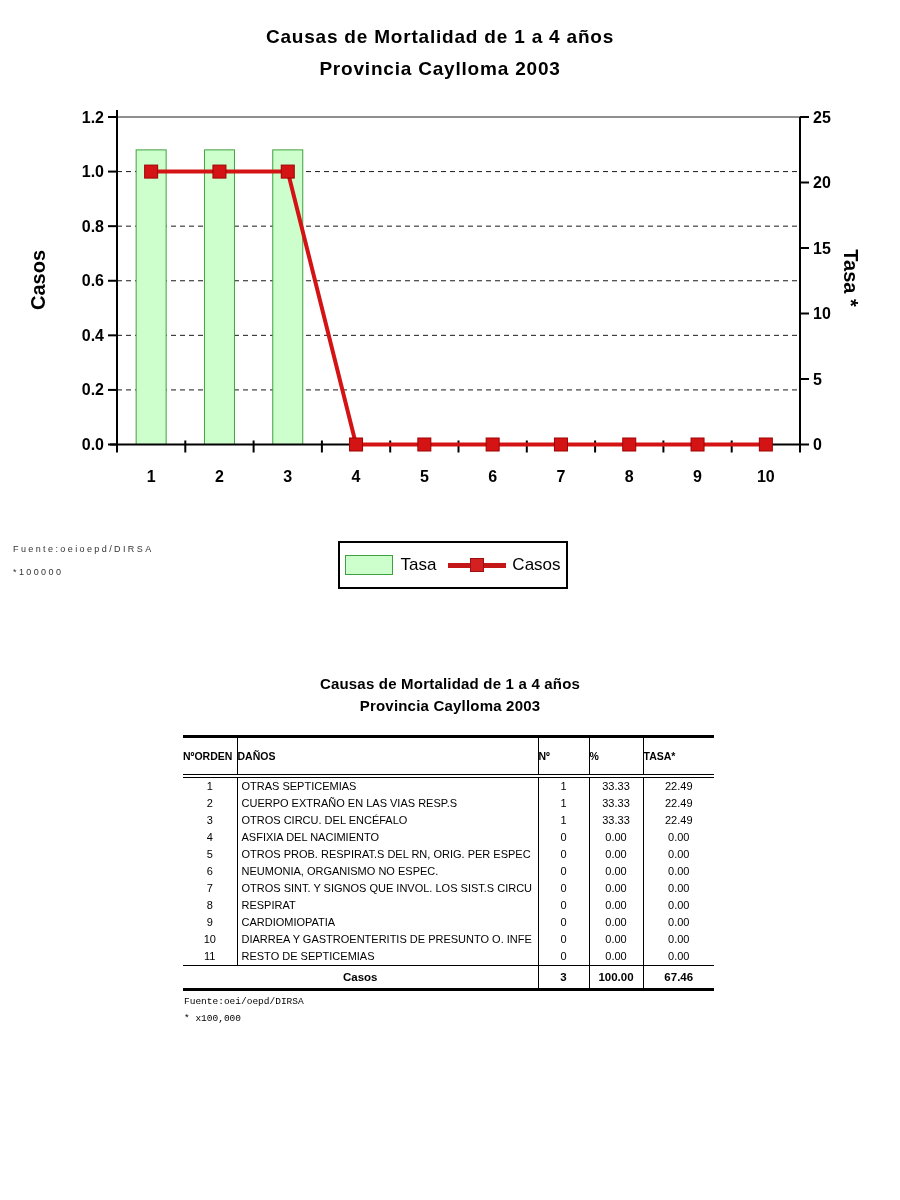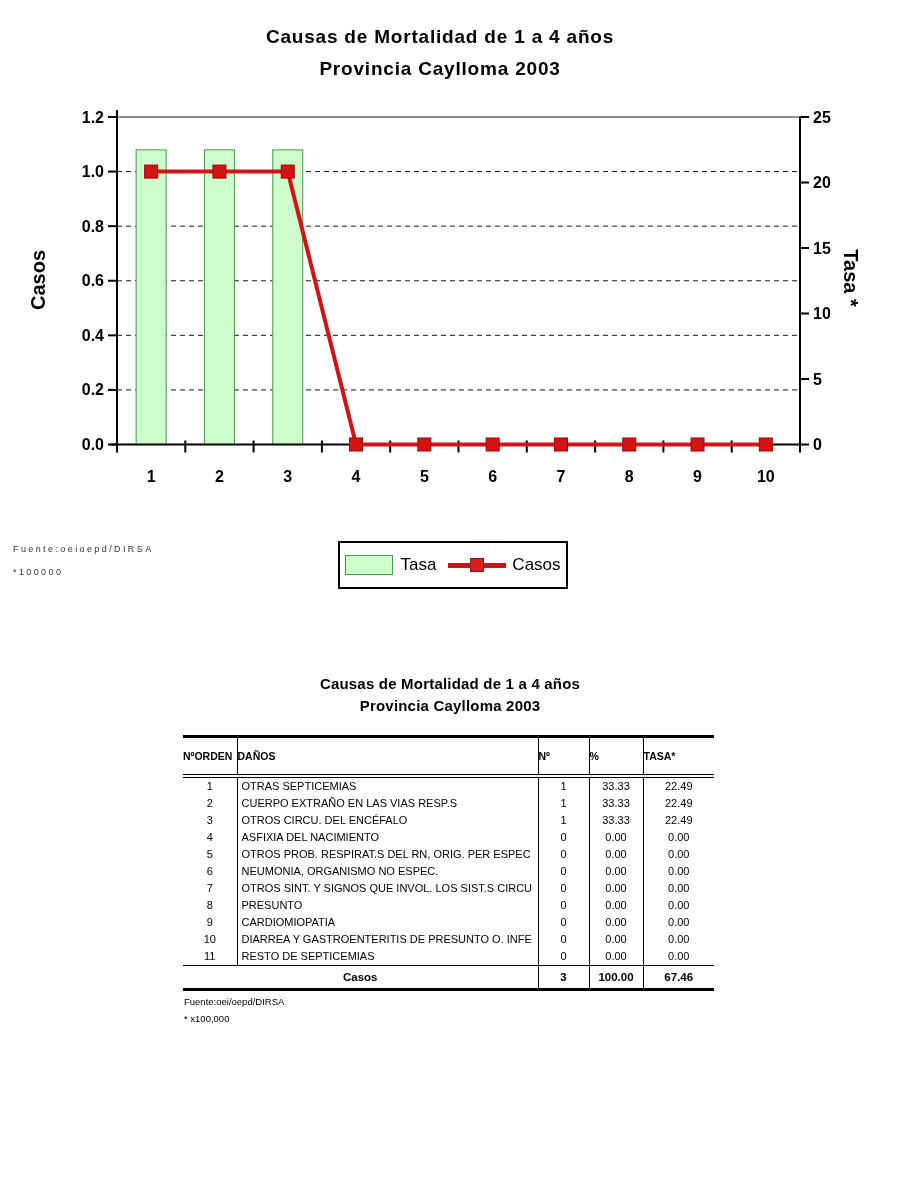--- a/index.html
+++ b/index.html
@@ -33,21 +33,21 @@
   #mortality-table{position:absolute;left:183px;top:735px;width:531px;table-layout:fixed;
     border-collapse:collapse;border-top:3px solid #000;border-bottom:3px solid #000;}
   #mortality-table th{height:36px;border-bottom:4px double #000;font-size:10.5px;font-weight:bold;
     text-align:left;padding:0;vertical-align:middle;}
   #mortality-table tbody td{height:17px;line-height:17px;font-size:11px;padding:0;overflow:hidden;}
   #mortality-table .br{border-right:1px solid #000;}
   #mortality-table td.c{text-align:center;}
   #mortality-table td.danos{padding-left:4px;white-space:nowrap;}
   #mortality-table tfoot td{border-top:1px solid #000;height:22px;font-size:11.5px;font-weight:bold;
     text-align:center;padding:0;vertical-align:middle;}
-  .table-footnote{left:184px;top:996px;font-size:9.5px;}
+  .table-footnote{left:184px;top:996px;font-size:9.5px;font-family:Liberation Mono, monospace;}
   .table-footnote.l2{top:1013px;}
 </style>
 </head>
 <body>
 
 <div class="abs chart-title">Causas de Mortalidad de 1 a 4 años</div>
 <div class="abs chart-title l2">Provincia Caylloma 2003</div>
 
 <svg id="chart-svg" class="abs" style="left:0;top:0" width="900" height="535">
     <line x1="117" y1="389.91666666666663" x2="800" y2="389.91666666666663" stroke="#1a1a1a" stroke-width="1" stroke-dasharray="5 4"></line>
@@ -202,21 +202,21 @@
       </tr>
       <tr>
         <td class="c br">7</td>
         <td class="danos br">OTROS SINT. Y SIGNOS QUE INVOL. LOS SIST.S CIRCU</td>
         <td class="c br">0</td>
         <td class="c br">0.00</td>
         <td class="c">0.00</td>
       </tr>
       <tr>
         <td class="c br">8</td>
-        <td class="danos br">PRESUNTO</td>
+        <td class="danos br">RESPIRAT</td>
         <td class="c br">0</td>
         <td class="c br">0.00</td>
         <td class="c">0.00</td>
       </tr>
       <tr>
         <td class="c br">9</td>
         <td class="danos br">CARDIOMIOPATIA</td>
         <td class="c br">0</td>
         <td class="c br">0.00</td>
         <td class="c">0.00</td>

